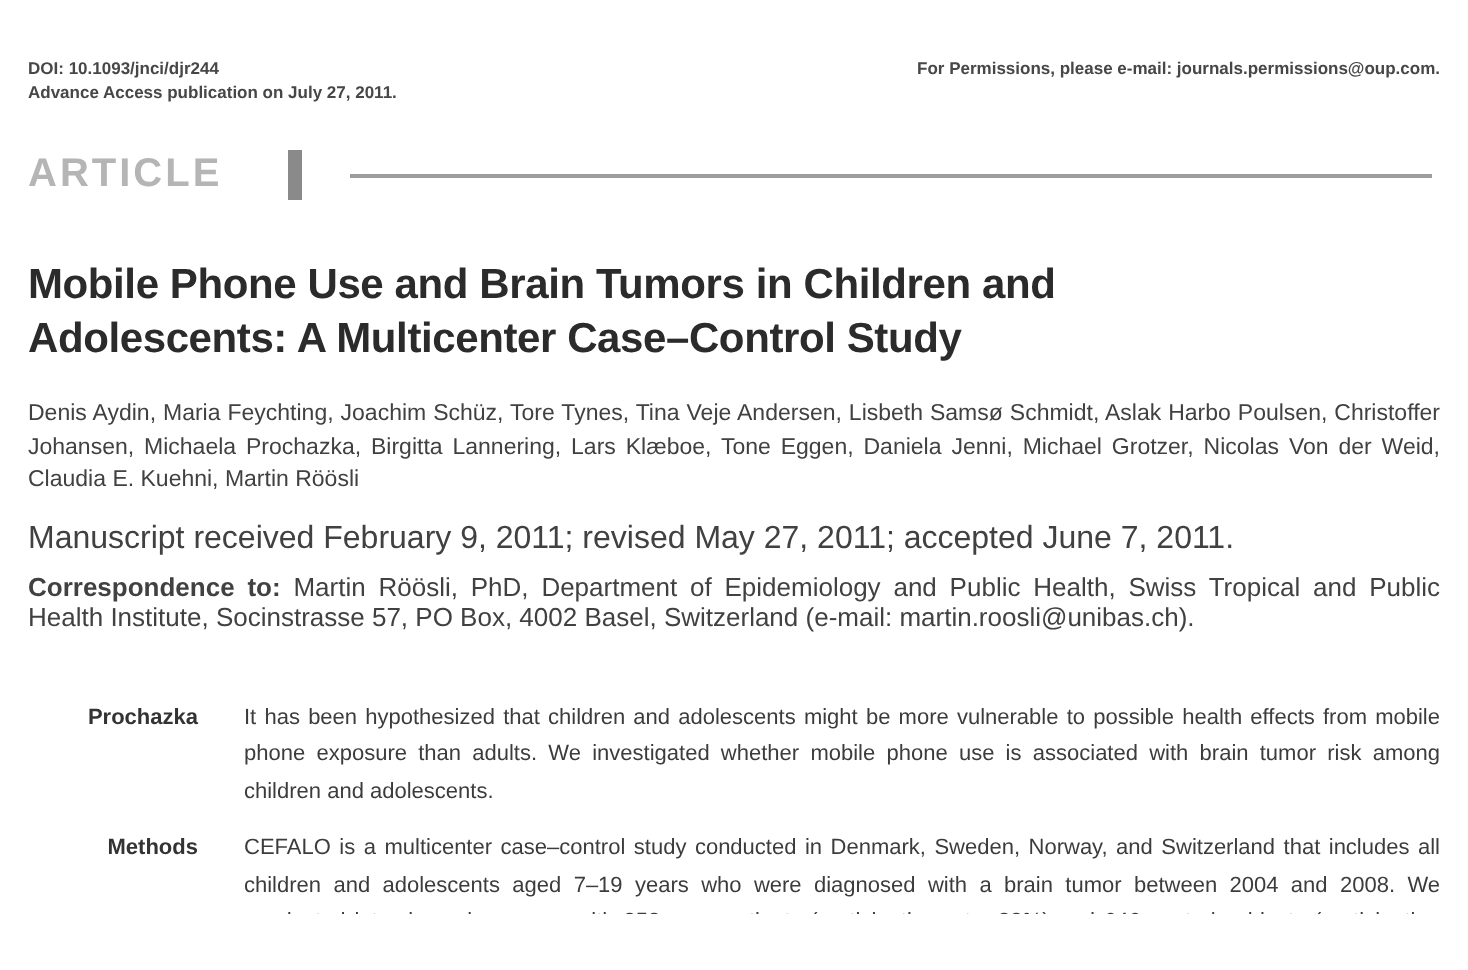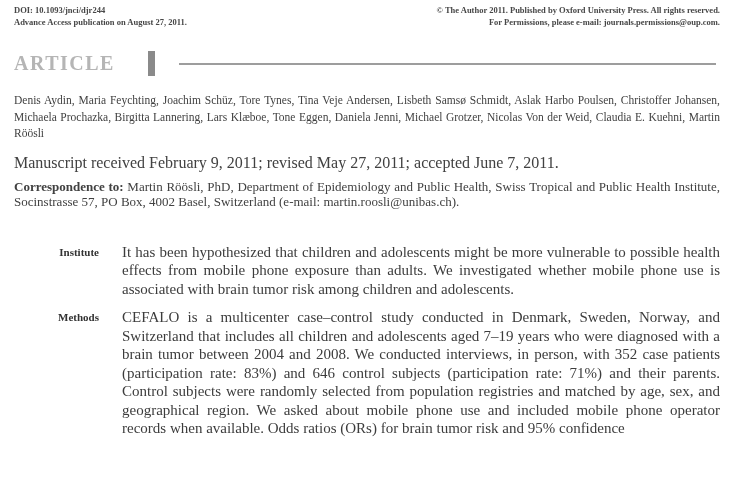--- a/index.html
+++ b/index.html
@@ -7,24 +7,23 @@
     width: 734px;
     height: 485px;
     overflow: hidden;
     background: #ffffff;
     font-family: "Liberation Sans", sans-serif;
   }
   .page {
     box-sizing: border-box;
     width: 734px;
     height: 457px;
-    padding: 4px 14px 0 14px;
+    padding: 28px 14px 0 14px;
     color: #3a3a3a;
     overflow: hidden;
-    font-family: Liberation Serif, serif;
   }
   .b { font-weight: bold; }
 
   
   .masthead {
     display: flex;
     justify-content: space-between;
     font-size: 8.5px;
     font-weight: bold;
     line-height: 12px;
@@ -98,58 +97,58 @@
     width: 85px;
     text-align: right;
     font-weight: bold;
     font-size: 11px;
     line-height: 18.5px;
     color: #333333;
   }
   .abs-text {
     flex: 1 1 auto;
     margin-left: 23px;
-    font-size: 15px;
+    font-size: 11px;
     line-height: 18.5px;
     text-align: justify;
     color: #3c3c3c;
   }
 </style>
 </head>
 <body>
 
 <div class="page">
 
   <header class="masthead">
     <div class="mast-left">
       <div><span class="b">DOI:</span><span> 10.1093/jnci/djr244</span></div>
-      <div>Advance Access publication on August 27, 2011.</div>
+      <div>Advance Access publication on July 27, 2011.</div>
     </div>
     <div class="mast-right">
-      <div>© The Author 2011. Published by Oxford University Press. All rights reserved.</div>
       <div>For Permissions, please e-mail: journals.permissions@oup.com.</div>
     </div>
   </header>
 
   <div class="banner">
     <span class="banner-label">ARTICLE</span>
     <span class="banner-bar"></span>
     <span class="banner-rule"></span>
   </div>
 
+  <h1 class="title">Mobile Phone Use and Brain Tumors in Children and Adolescents: A Multicenter Case–Control Study</h1>
 
   <p class="authors">Denis Aydin, Maria Feychting, Joachim Schüz, Tore Tynes, Tina Veje Andersen, Lisbeth Samsø Schmidt, Aslak Harbo Poulsen, Christoffer Johansen, Michaela Prochazka, Birgitta Lannering, Lars Klæboe, Tone Eggen, Daniela Jenni, Michael Grotzer, Nicolas Von der Weid, Claudia E. Kuehni, Martin Röösli</p>
 
   <p class="history">Manuscript received February 9, 2011; revised May 27, 2011; accepted June 7, 2011.</p>
 
   <p class="correspondence"><span class="b">Correspondence to:</span><span> Martin Röösli, PhD, Department of Epidemiology and Public Health, Swiss Tropical and Public Health Institute, Socinstrasse 57, PO Box, 4002 Basel, Switzerland (e-mail: martin.roosli@unibas.ch).</span></p>
 
   <section class="abstract">
     <div class="abs-row">
-      <div class="abs-label">Institute</div>
+      <div class="abs-label">Prochazka</div>
       <div class="abs-text">It has been hypothesized that children and adolescents might be more vulnerable to possible health effects from mobile phone exposure than adults. We investigated whether mobile phone use is associated with brain tumor risk among children and adolescents.</div>
     </div>
     <div class="abs-row">
       <div class="abs-label">Methods</div>
       <div class="abs-text">CEFALO is a multicenter case–control study conducted in Denmark, Sweden, Norway, and Switzerland that includes all children and adolescents aged 7–19 years who were diagnosed with a brain tumor between 2004 and 2008. We conducted interviews, in person, with 352 case patients (participation rate: 83%) and 646 control subjects (participation rate: 71%) and their parents. Control subjects were randomly selected from population registries and matched by age, sex, and geographical region. We asked about mobile phone use and included mobile phone operator records when available. Odds ratios (ORs) for brain tumor risk and 95% confidence</div>
     </div>
   </section>
 
 </div>
 

